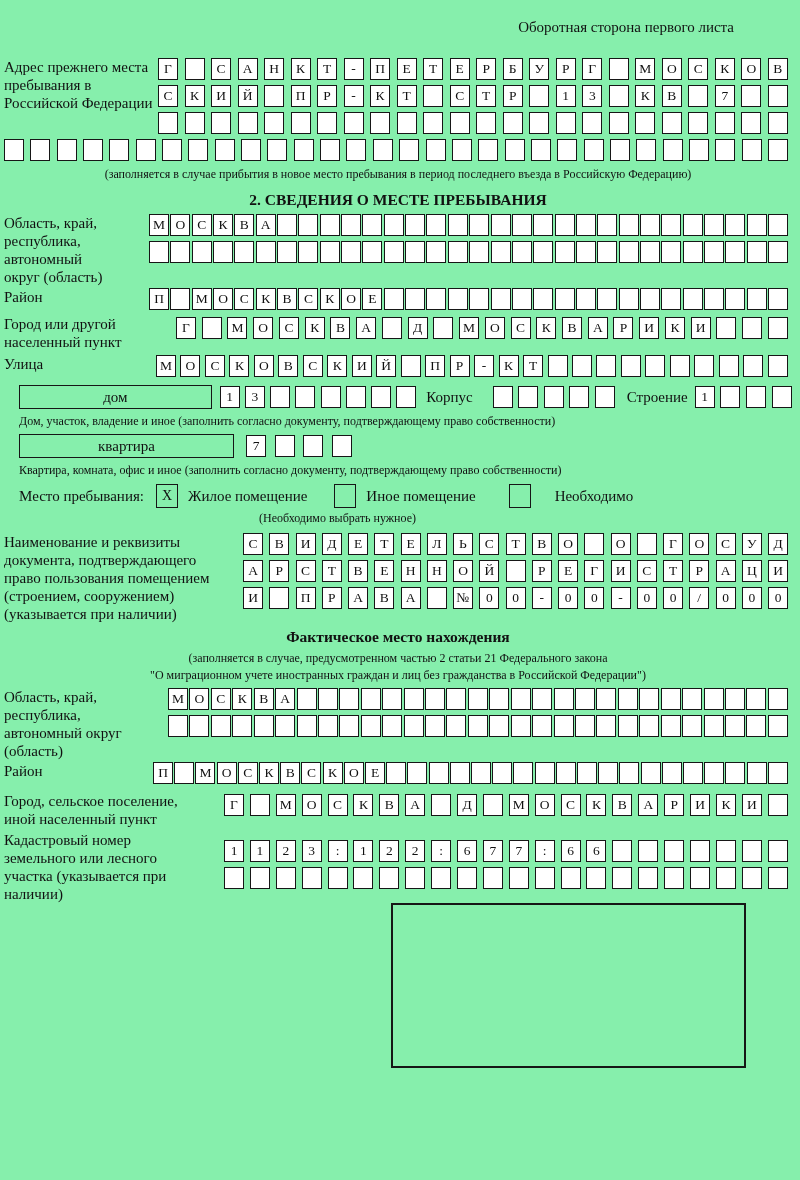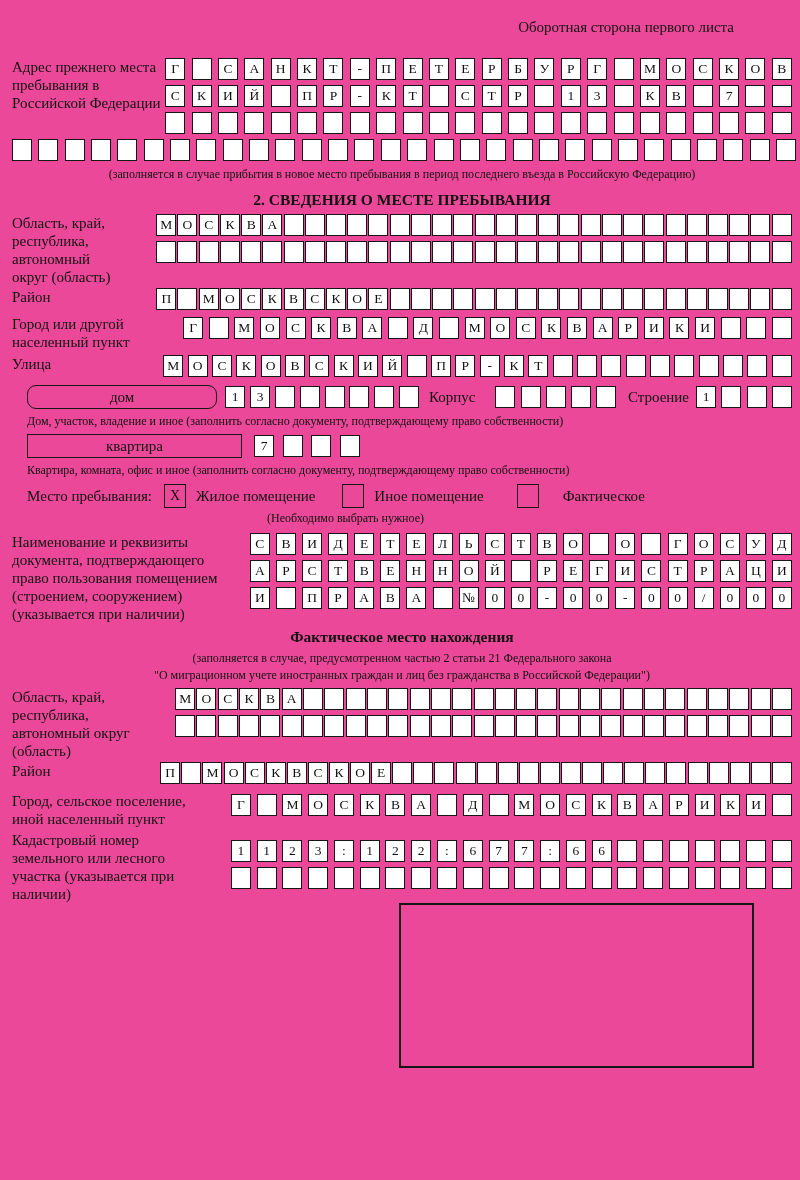--- a/index.html
+++ b/index.html
@@ -1,20 +1,20 @@
 <!DOCTYPE html>
 <html><head>
 <meta charset="utf-8">
 <style>
   html,body { margin:0; padding:0; background:#ffffff; }
   .page {
     width:800px; height:1180px; box-sizing:border-box;
-    background:#ec4899; color:#111;
+    background:#86efac; color:#111;
     font-family:"Liberation Serif","DejaVu Serif",serif;
-    padding:18px 8px 0 12px; overflow:hidden; position:relative;
+    padding:18px 8px 0 4px; overflow:hidden; position:relative;
   }
   .hdr { text-align:right; padding-right:58px; font-size:15px; line-height:18px; }
   .row { display:flex; align-items:flex-start; }
   .lbl { font-size:15px; line-height:18px; }
   .cells { display:flex; justify-content:space-between; }
   .cells + .cells { margin-top:5px; }
   .cell {
     width:20px; height:22px; box-sizing:border-box;
     border:1.6px solid #161616; background:#fff;
     display:inline-flex; align-items:center; justify-content:center;
@@ -322,21 +322,21 @@
         <span class="cell"></span>
         <span class="cell"></span>
         <span class="cell"></span>
         <span class="cell"></span>
         <span class="cell"></span>
         <span class="cell"></span>
       </div>
   </div>
 
   <div style="display:flex; align-items:center; margin-left:15px; margin-top:8px;">
-    <div class="fieldbox" style="width:202px;border-radius:9px;">дом</div>
+    <div class="fieldbox" style="width:202px;">дом</div>
     <div class="cells" style="width:206px; margin-left:8px;">
         <span class="cell">1</span>
         <span class="cell">3</span>
         <span class="cell"></span>
         <span class="cell"></span>
         <span class="cell"></span>
         <span class="cell"></span>
         <span class="cell"></span>
         <span class="cell"></span>
       </div>
@@ -375,21 +375,21 @@
         <span>X</span>
       </span>
     <div class="lbl" style="margin-left:10px;">Жилое помещение</div>
     <span class="chk" style="margin-left:27px;">
         <span></span>
       </span>
     <div class="lbl" style="margin-left:10px;">Иное помещение</div>
     <span class="chk" style="margin-left:33px;">
         <span></span>
       </span>
-    <div class="lbl" style="margin-left:24px;">Фактическое</div>
+    <div class="lbl" style="margin-left:24px;">Необходимо</div>
   </div>
   <div class="cap" style="margin-top:2px; margin-left:255px;">(Необходимо выбрать нужное)</div>
 
   <div class="row" style="margin-top:6px;">
     <div class="lbl" style="width:239px; max-width:239px;"><span style="display:inline-block; max-width:225px;">Наименование и реквизиты документа, подтверждающего право пользования помещением (строением, сооружением) (указывается при наличии)</span></div>
     <div style="width:545px;">
       <div class="cells">
           <span class="cell">С</span>
           <span class="cell">В</span>
           <span class="cell">И</span>

